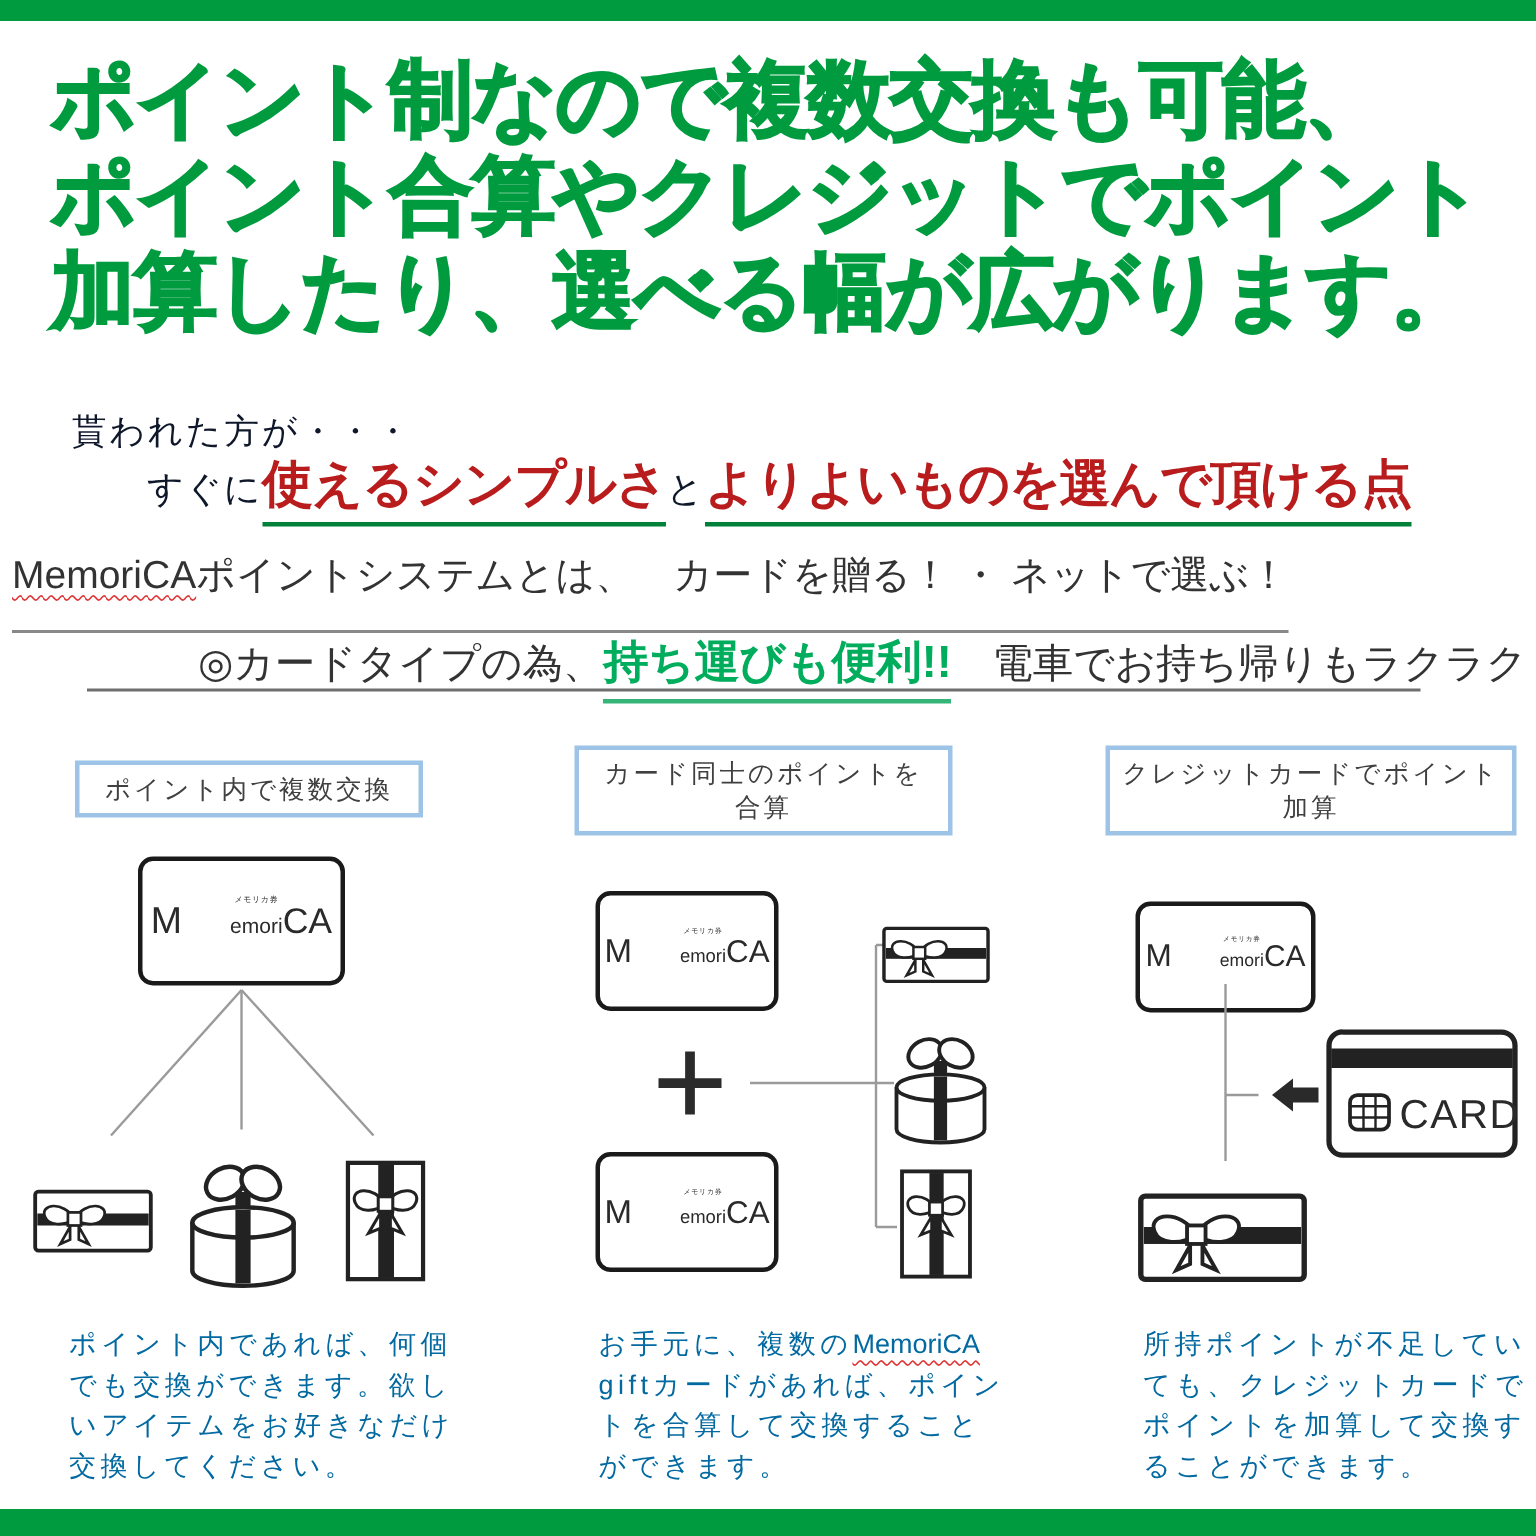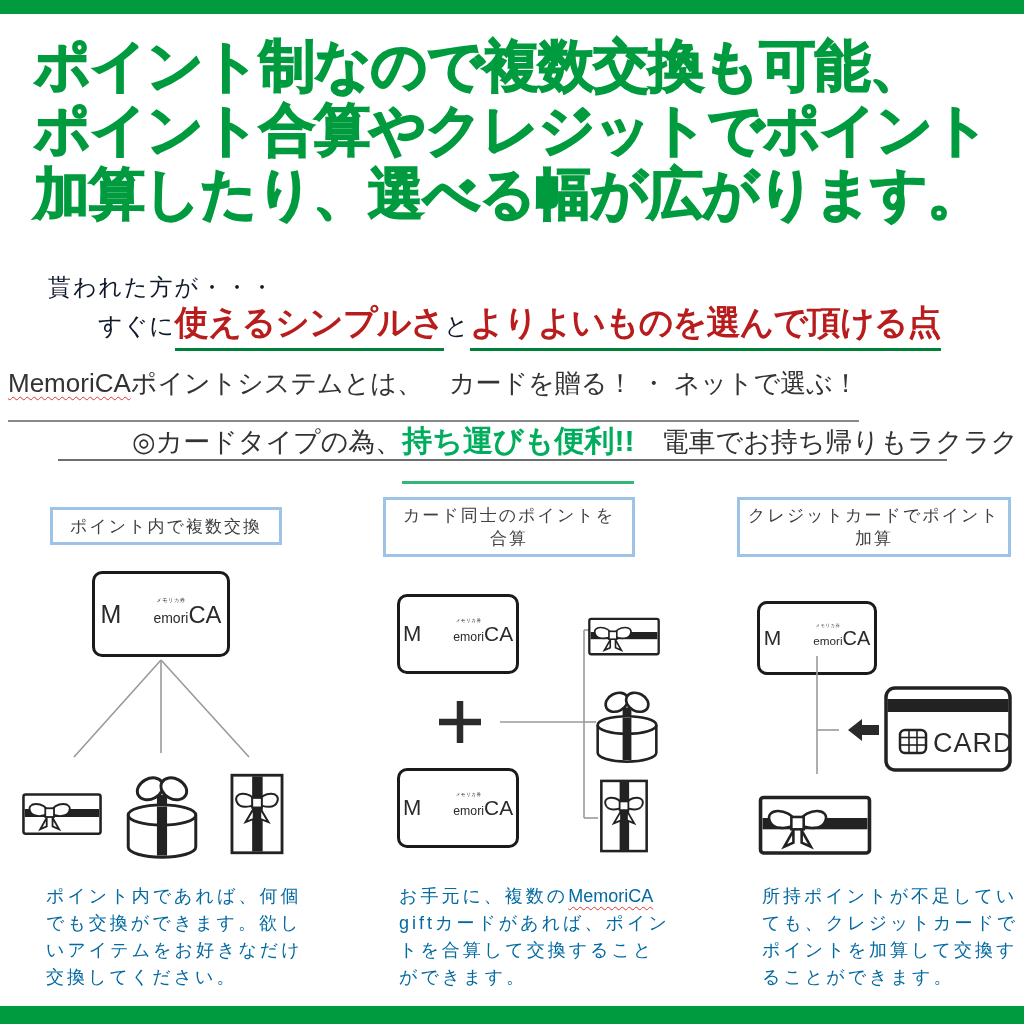--- a/index.html
+++ b/index.html
@@ -23,21 +23,21 @@
   .green-strong{color:#b91c1c;font-weight:900;font-size:34px;letter-spacing:-1px;
                 border-bottom:3px solid #00813A;padding-bottom:2px;}
   #intro-line3{position:absolute;left:8px;top:366px;font-size:26px;color:#333;
                letter-spacing:0px;white-space:nowrap;border-bottom:2px solid #888;
                padding-bottom:19px;}
   .red-wavy{text-decoration:underline;text-decoration-style:wavy;text-decoration-color:#E03535;
             text-decoration-thickness:1px;text-underline-offset:4px;}
   #intro-line4{position:absolute;left:92px;top:421px;display:flex;align-items:baseline;white-space:nowrap;margin-left:40px;}
   #intro-line4 .blk{font-size:27px;color:#333;letter-spacing:0px;}
   #intro-line4 .grn{font-size:30px;color:#00AD5C;font-weight:900;letter-spacing:0px;
-                    border-bottom:3px solid #35B578;padding-bottom:19px;}
+                    border-bottom:3px solid #35B578;padding-bottom:4px;}
   #line4-underline{position:absolute;left:58px;top:459px;width:889px;height:2px;background:#6e6e6e;}
 
   
   .hbox{position:absolute;border:3px solid #9DC3E6;background:#fff;color:#404040;
         font-size:17px;line-height:23px;letter-spacing:2px;display:flex;
         align-items:center;justify-content:center;text-align:center;white-space:pre-line;}
   #hbox1{left:50px;top:507px;width:226px;height:32px;}
   #hbox2{left:383px;top:497px;width:246px;height:54px;}
   #hbox3{left:737px;top:497px;width:268px;height:54px;}
 

